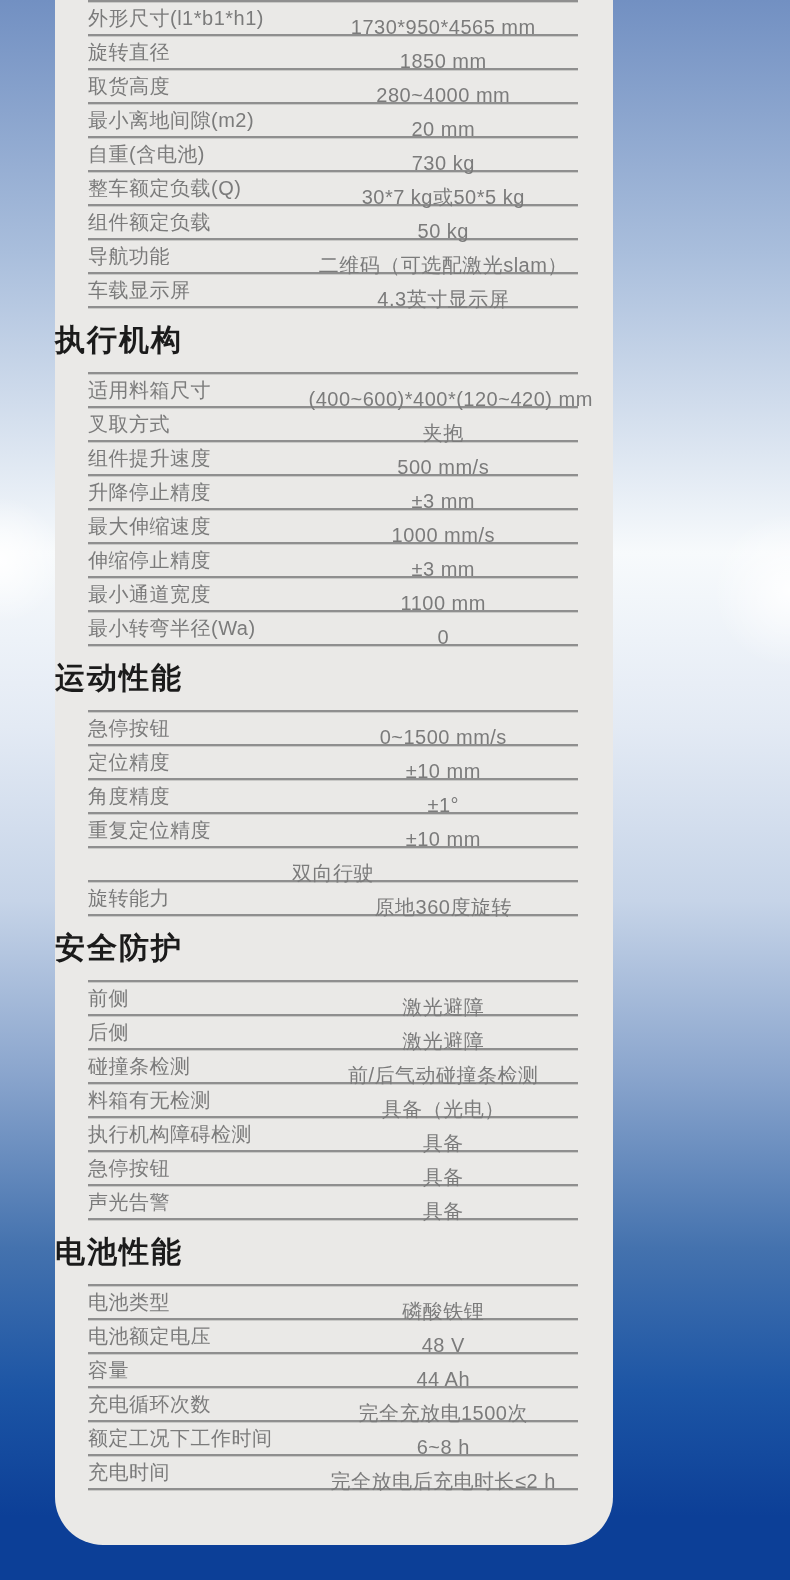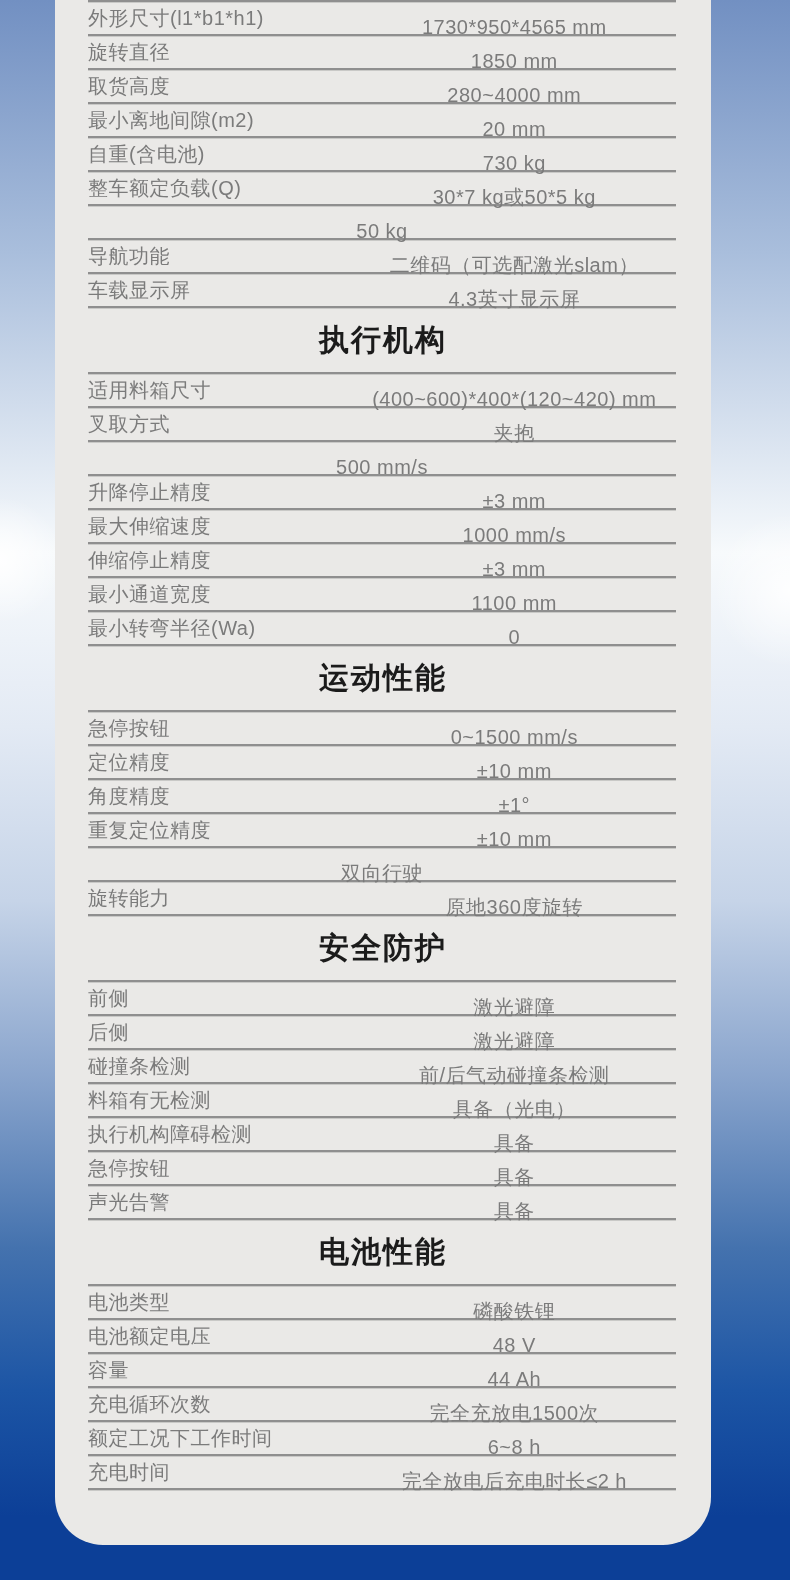--- a/index.html
+++ b/index.html
@@ -14,21 +14,21 @@
     font-family:"Liberation Sans","DejaVu Sans",sans-serif;
     background:
       radial-gradient(circle 90px at 0px 560px, rgba(255,255,255,0.95), rgba(255,255,255,0) 70%),
       radial-gradient(circle 110px at 790px 590px, rgba(255,255,255,0.9), rgba(255,255,255,0) 70%),
       linear-gradient(180deg,
         var(--bg-top) 0%, #A9BEDC 16%, var(--bg-white) 35%,
         #E3EAF4 46%, var(--bg-mid) 57%, #8AA5CD 68%,
         var(--bg-deep) 79%, #1C55A5 88%, var(--bg-bottom) 96%, var(--bg-bottom) 100%);
   }
   .panel{
-    position:absolute; left:55px; top:0; width:656px; height:1545px;
+    position:absolute; left:55px; top:0; width:558px; height:1545px;
     background:var(--panel-bg);
     border-radius:0 0 48px 48px;
     box-sizing:border-box;
   }
   .rows{
     margin:0 35px 0 33px;
     border-top:2px solid var(--line);
     box-shadow:inset 0 1px 0 var(--line-light);
   }
   .row{
@@ -43,21 +43,21 @@
     letter-spacing:0.5px; white-space:nowrap;
   }
   .row .value{
     flex:1 1 55%;
     text-align:center;
     font-size:20px; color:var(--text-gray);
     letter-spacing:0.5px; white-space:nowrap;margin-top:18px;
   }
   .section-title{
     margin:14px 0; height:36px; line-height:36px;
-    text-align:center;
+    text-align:left;
     font-size:30px; font-weight:700; color:var(--title);
     letter-spacing:2px;
   }
   section{margin:0;}
 </style>
 </head>
 <body>
 
 <div class="panel">
   <div id="sections">
@@ -88,20 +88,21 @@
     <div class="label">自重(含电池)</div>
     <div class="value">730 kg</div>
   </div>
 
   <div class="row">
     <div class="label">整车额定负载(Q)</div>
     <div class="value">30*7 kg或50*5 kg</div>
   </div>
 
   <div class="row">
+    <div class="label">组件额定负载</div>
     <div class="value">50 kg</div>
   </div>
 
   <div class="row">
     <div class="label">导航功能</div>
     <div class="value">二维码（可选配激光slam）</div>
   </div>
 
   <div class="row">
     <div class="label">车载显示屏</div>
@@ -117,20 +118,21 @@
     <div class="label">适用料箱尺寸</div>
     <div class="value">(400~600)*400*(120~420) mm</div>
   </div>
 
   <div class="row">
     <div class="label">叉取方式</div>
     <div class="value">夹抱</div>
   </div>
 
   <div class="row">
+    <div class="label">组件提升速度</div>
     <div class="value">500 mm/s</div>
   </div>
 
   <div class="row">
     <div class="label">升降停止精度</div>
     <div class="value">±3 mm</div>
   </div>
 
   <div class="row">
     <div class="label">最大伸缩速度</div>

